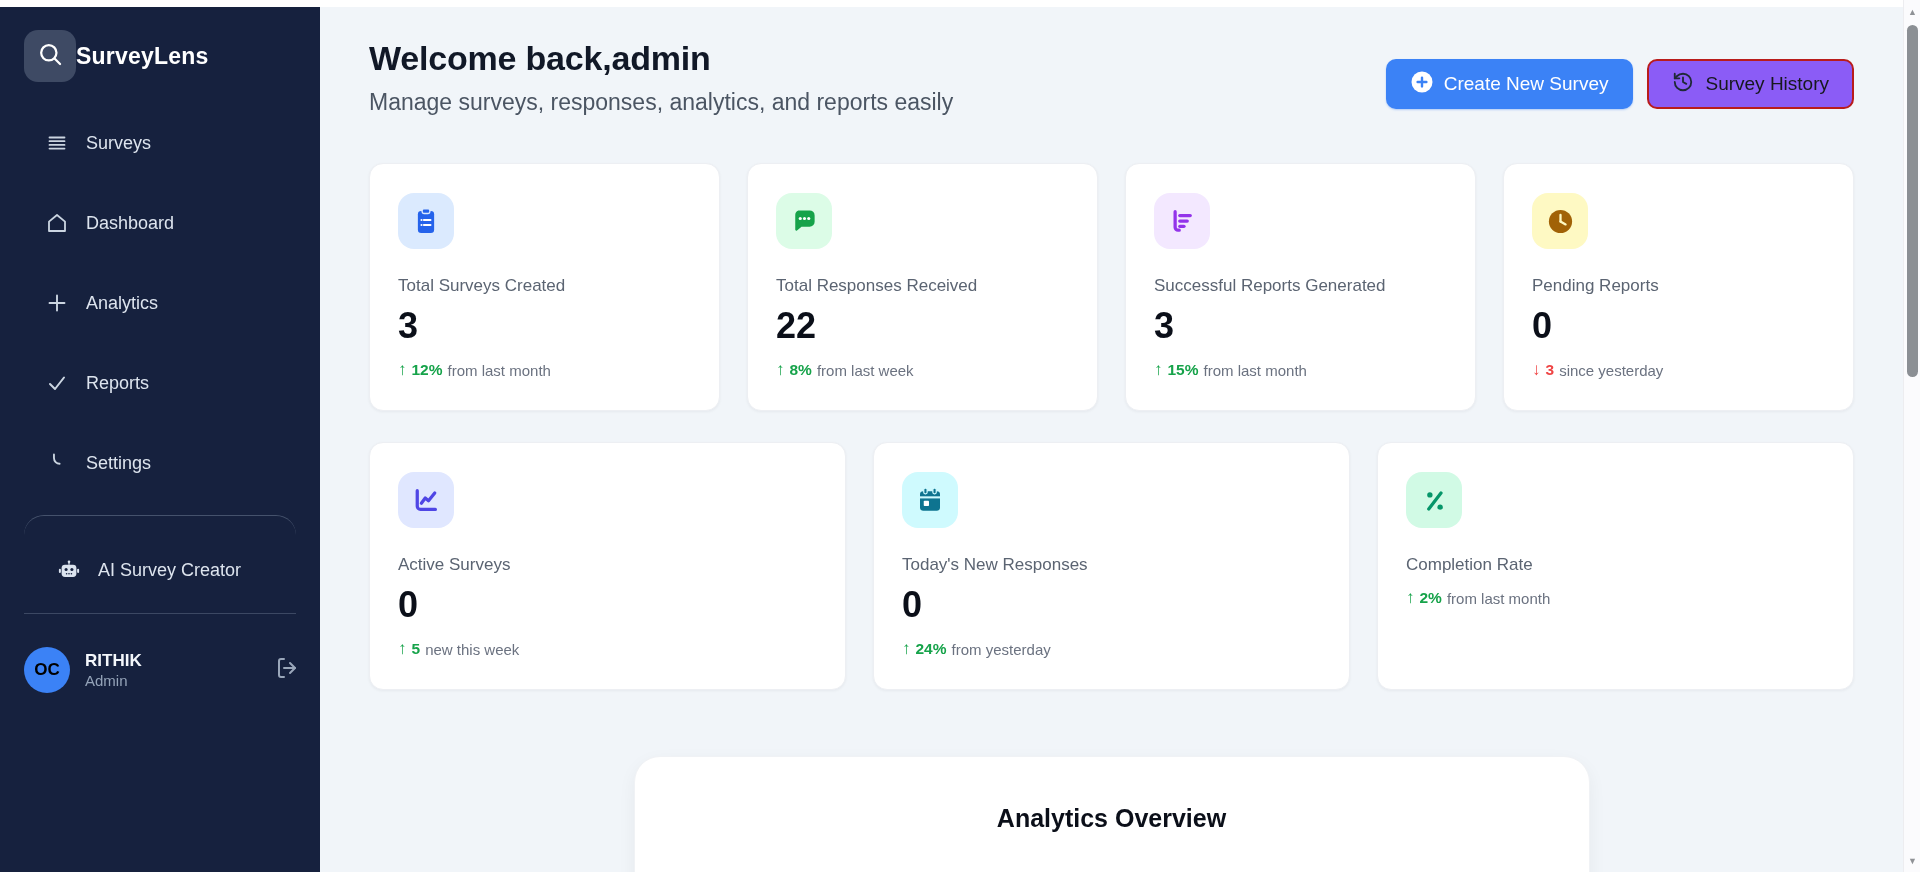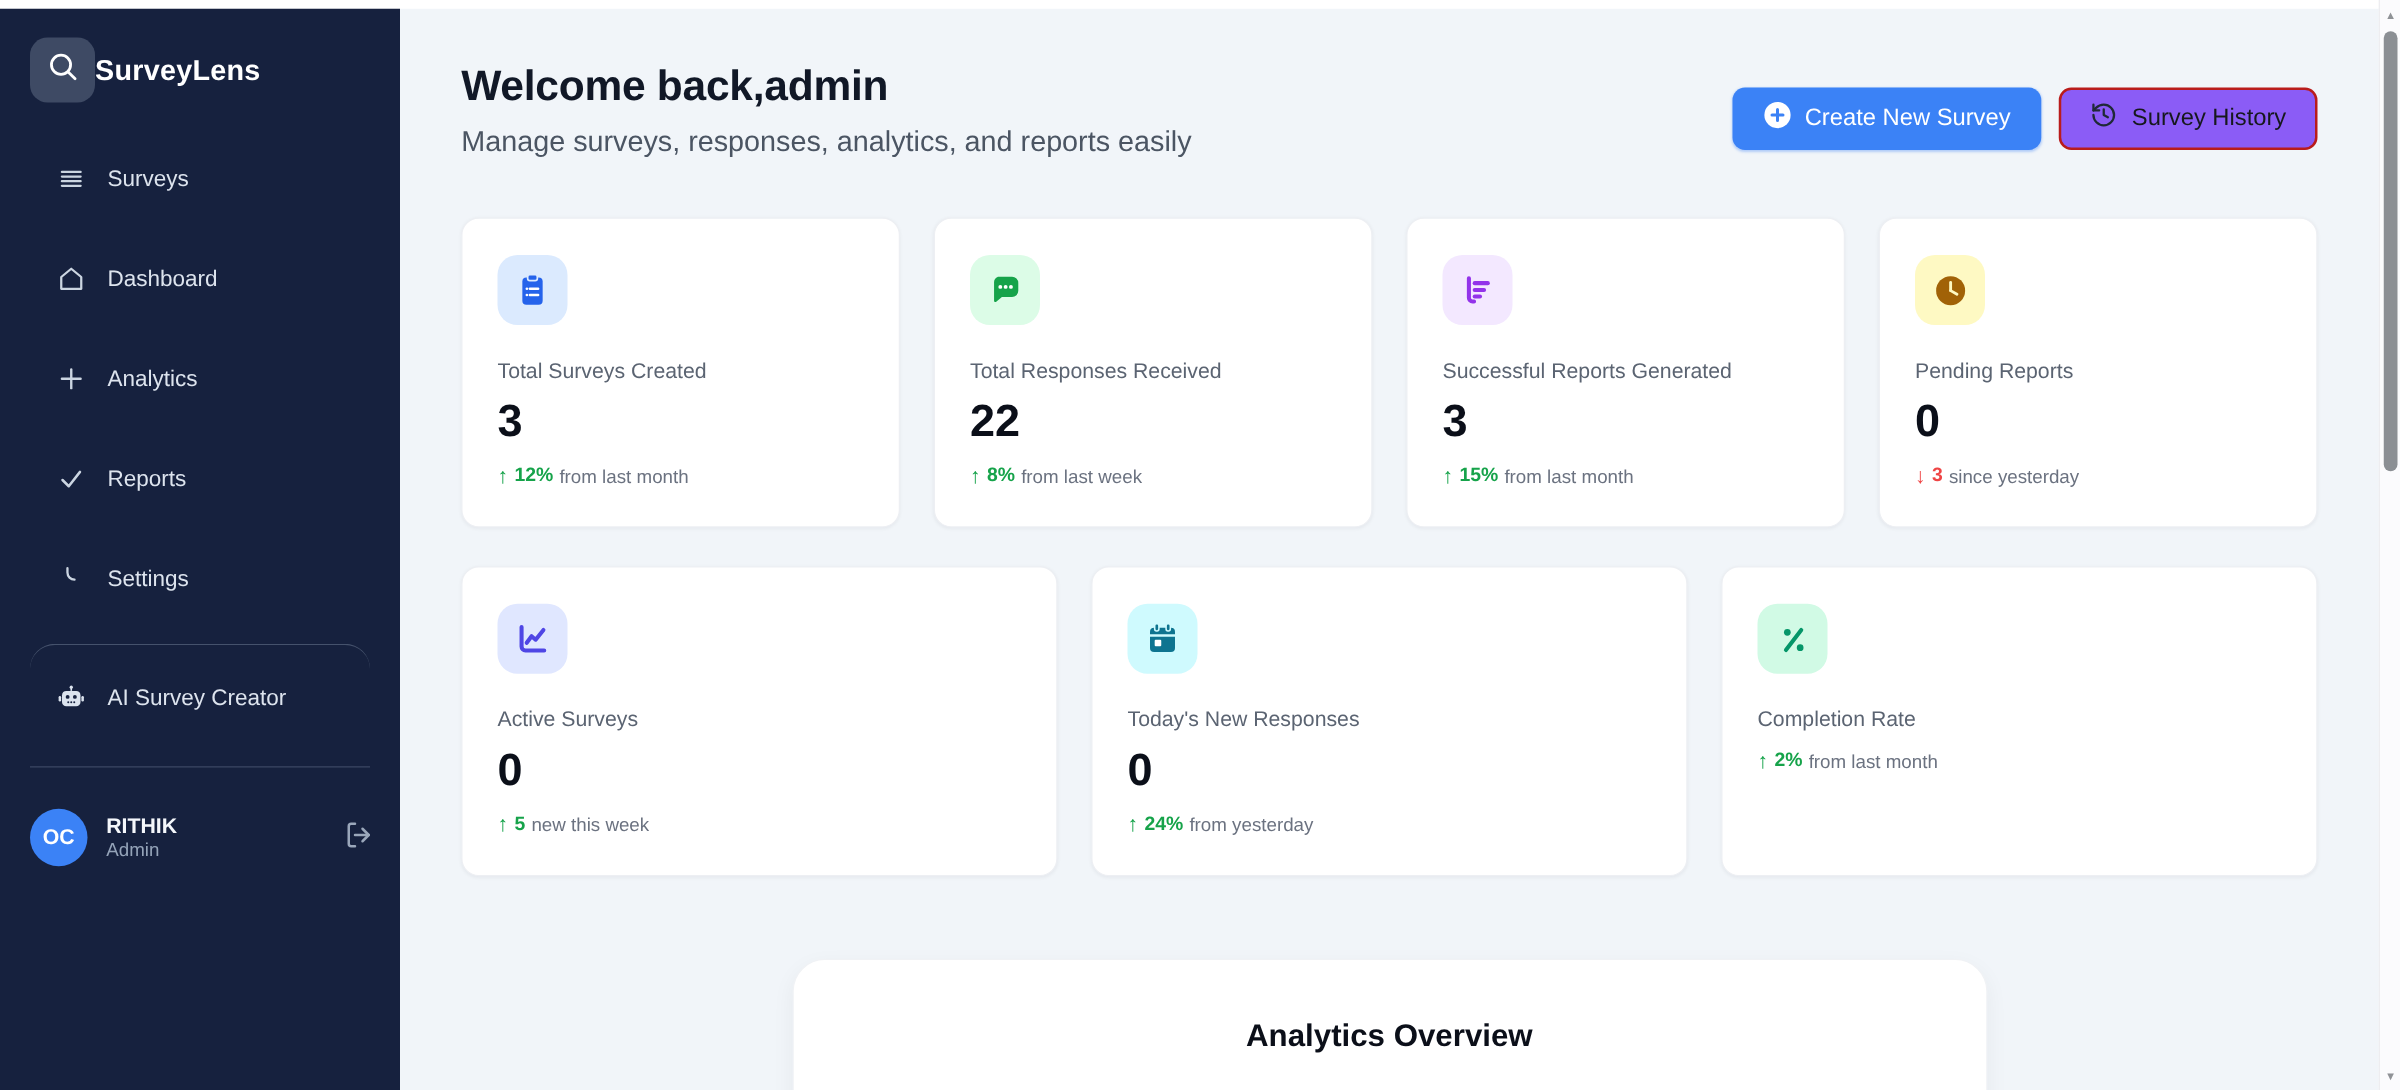--- a/index.html
+++ b/index.html
@@ -13,33 +13,33 @@
   .logo-box { width:52px; height:52px; background:#3e4a64; border-radius:14px; display:flex; align-items:center; justify-content:center; flex:none; }
   .app-name { font-size:23px; font-weight:700; color:#ffffff; letter-spacing:.2px; }
 
   .nav { margin-top:37px; }
   .nav-item { display:flex; align-items:center; gap:17px; height:48px; margin-bottom:32px; padding-left:21px; border-radius:10px; cursor:pointer; }
   .nav-item .ic { width:24px; height:24px; display:flex; align-items:center; justify-content:center; flex:none; }
   .nav-label { font-size:18px; color:#dde4ee; font-weight:500; }
 
   .ai-panel { position:absolute; left:24px; right:24px; top:508px; height:100px;
               border-top:1px solid rgba(148,163,184,.38); border-radius:20px 20px 0 0; }
-  .ai-panel .nav-item { margin:0; padding-left:21px; padding-top:30px; height:auto; }
+  .ai-panel .nav-item { margin:12px; padding-left:21px; padding-top:30px; height:auto; }
 
   .user-divider { position:absolute; left:24px; right:24px; top:606px; border-top:1px solid rgba(148,163,184,.30); }
   .user-row { position:absolute; left:24px; right:18px; top:630px; height:66px; display:flex; align-items:center; gap:15px; }
-  .avatar { width:46px; height:46px; border-radius:50%; background:#3b82f6; color:#ffffff; font-size:17px; font-weight:700;
+  .avatar { width:46px; height:46px; border-radius:50%; background:#3b82f6; color:#000000; font-size:17px; font-weight:700;
             display:flex; align-items:center; justify-content:center; flex:none; }
   .user-name { font-size:17px; font-weight:600; color:#f4f7fb; line-height:1.25; }
   .user-role { font-size:15px; color:#94a3b8; line-height:1.3; }
   .logout-btn { margin-left:auto; width:30px; height:30px; display:flex; align-items:center; justify-content:center; cursor:pointer; }
 
   
   .main { position:absolute; left:320px; top:0; right:17px; bottom:0; background:#f1f5f9; padding:0 49px; }
-  .header { display:flex; justify-content:space-between; align-items:flex-start; padding-top:50px; }
+  .header { display:flex; justify-content:space-between; align-items:flex-start; padding-top:39px; }
   .h-title { font-size:34px; color:#111827; letter-spacing:-.2px; }
   .h-title .prefix { font-weight:700; }
   .h-title .uname { font-weight:800; }
   .h-sub { margin-top:11px; font-size:23px; color:#4b5563; }
   .actions { display:flex; gap:14px; margin-top:20px; }
   .btn { height:50px; border-radius:10px; display:flex; align-items:center; gap:11px; font-size:19px; cursor:pointer; border:none; font-family:inherit; }
   .btn-primary { background:#3b82f6; color:#ffffff; padding:0 25px; box-shadow:0 1px 2px rgba(59,130,246,.35); }
   .btn-secondary { background:#8b5cf6; color:#16181d; padding:0 23px; border:2px solid #b91c1c; }
 
   .stats-row { display:flex; gap:27px; margin-top:47px; }

